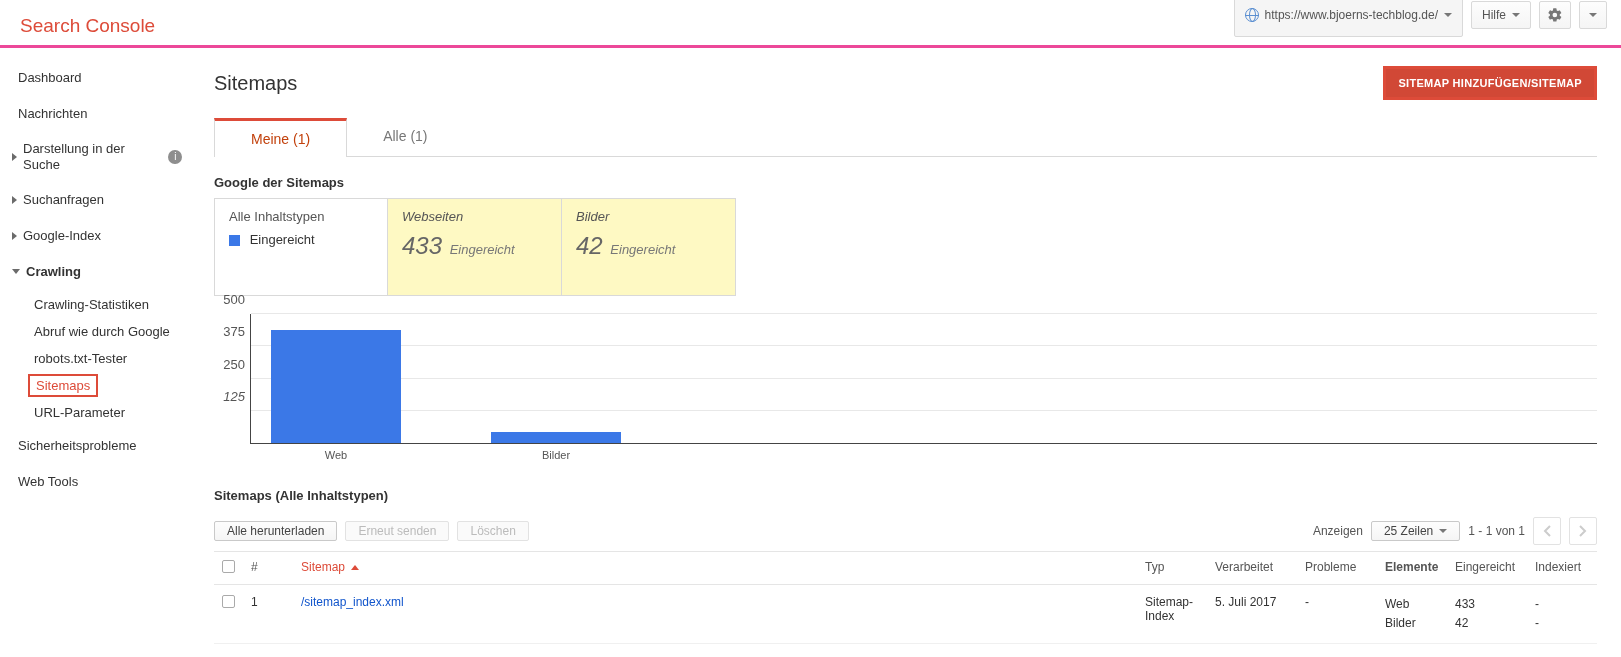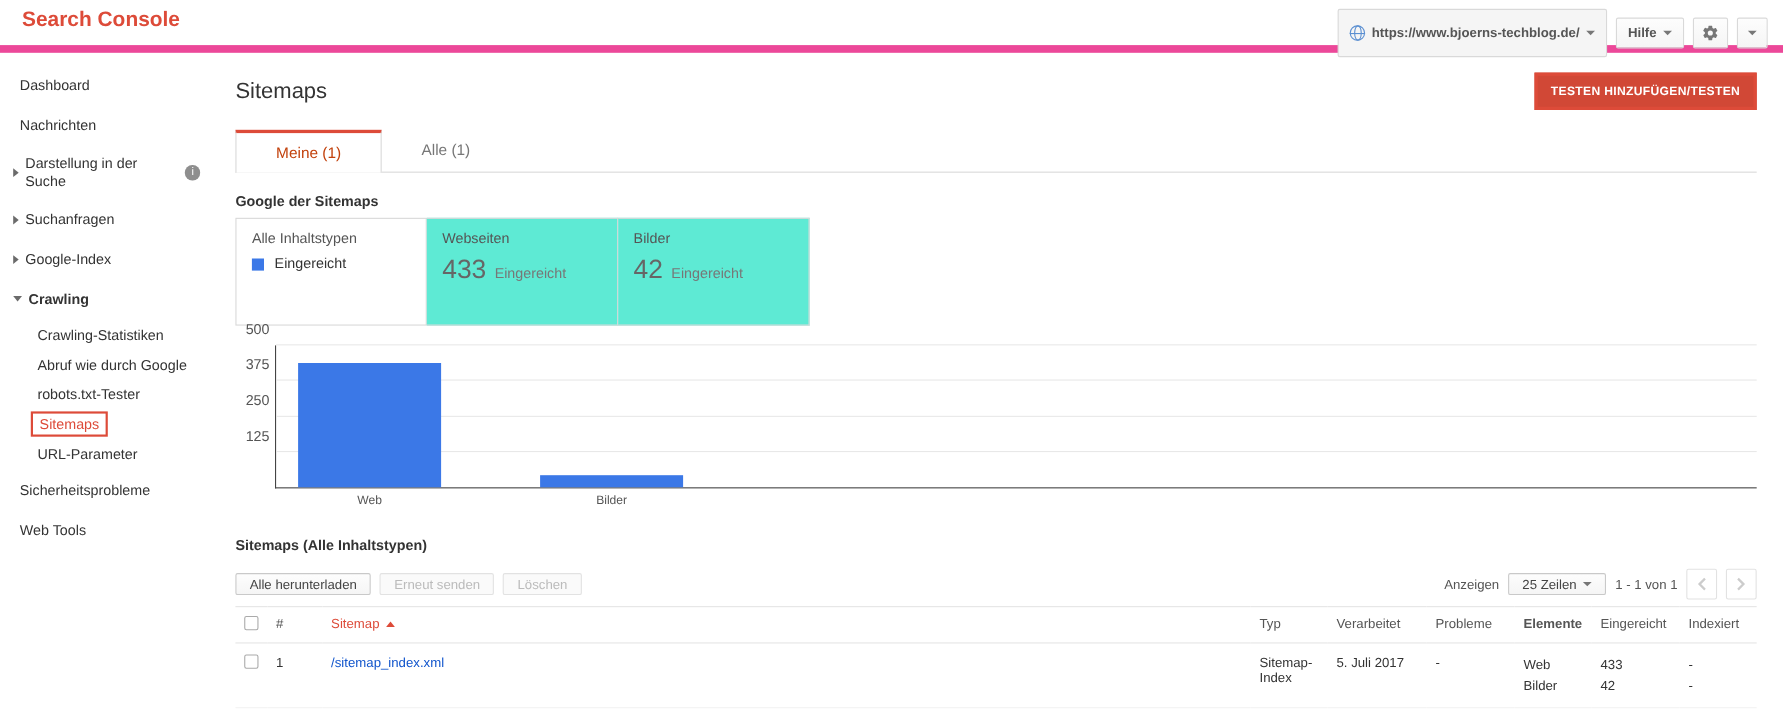--- a/index.html
+++ b/index.html
@@ -5,25 +5,24 @@
   * { box-sizing: border-box; }
   body {
     margin: 0;
     font-family: Arial, Helvetica, sans-serif;
     font-size: 13px;
     color: #333;
     background: #fff;
   }
   .topbar {
     display: flex;
-    align-items: flex-start;
+    align-items: flex-end;
     padding: 8px 14px;
-    border-bottom: 7px solid #ec4899;
+    border-bottom: 3px solid #ec4899;
     height: 48px;
-    font-weight: bold;
   }
   .brand {
     color: #dd4b39;
     font-size: 19px;
     margin-left: 6px;
   }
   .top-right {
     margin-left: auto;
     display: flex;
     align-items: center;
@@ -207,22 +206,23 @@
   .summary-boxes {
     display: flex;
   }
   .sbox {
     border: 1px solid #d9d9d9;
     padding: 10px 14px;
     width: 174px;
     height: 98px;
   }
   .sbox.alt {
-    background: #5eead4;
+    background: #fef9c3;
     border-left: none;
+    font-style: italic;
   }
   .sbox-title {
     font-size: 13px;
     color: #555;
     margin-bottom: 8px;
   }
   .legend-swatch {
     display: inline-block;
     width: 11px;
     height: 11px;
@@ -432,21 +432,21 @@
         <span>Sicherheitsprobleme</span>
       </div>
     <div class="side-group">
         <span>Web Tools</span>
       </div>
   </div>
 
   <div class="main">
     <div class="page-head">
       <span class="page-title">Sitemaps</span>
-      <button class="primary-action">TESTEN HINZUFÜGEN/TESTEN</button>
+      <button class="primary-action">SITEMAP HINZUFÜGEN/SITEMAP</button>
     </div>
 
     <div class="tabs">
       <div class="tab active">Meine (1)</div>
       <div class="tab">Alle (1)</div>
     </div>
 
     <div class="section-title">Google der Sitemaps</div>
 
     <div class="summary-boxes">
@@ -470,21 +470,21 @@
           <span class="sbox-big">42</span>
           <span class="sbox-lbl">Eingereicht</span>
         </div>
       </div>
     </div>
 
     <div class="chart-wrap">
       <div class="chart" id="chart">
         <div class="chart-plot" id="chart-plot" style="height: 130px;">
             <div class="grid" style="bottom: 25%;"></div>
-            <div class="ytick" style="bottom: 25%;">125</div>
+            <div class="ytick" style="bottom: 25%; font-style: italic;">125</div>
             <div class="grid" style="bottom: 50%;"></div>
             <div class="ytick" style="bottom: 50%;">250</div>
             <div class="grid" style="bottom: 75%;"></div>
             <div class="ytick" style="bottom: 75%;">375</div>
             <div class="grid" style="bottom: 100%;"></div>
             <div class="ytick" style="bottom: 100%;">500</div>
             <div class="bar" style="left: 20px; width: 130px; height: 112.58px;"></div>
             <div class="xlabel" style="left: 85px;">Web</div>
             <div class="bar" style="left: 240px; width: 130px; height: 10.92px;"></div>
             <div class="xlabel" style="left: 305px;">Bilder</div>

